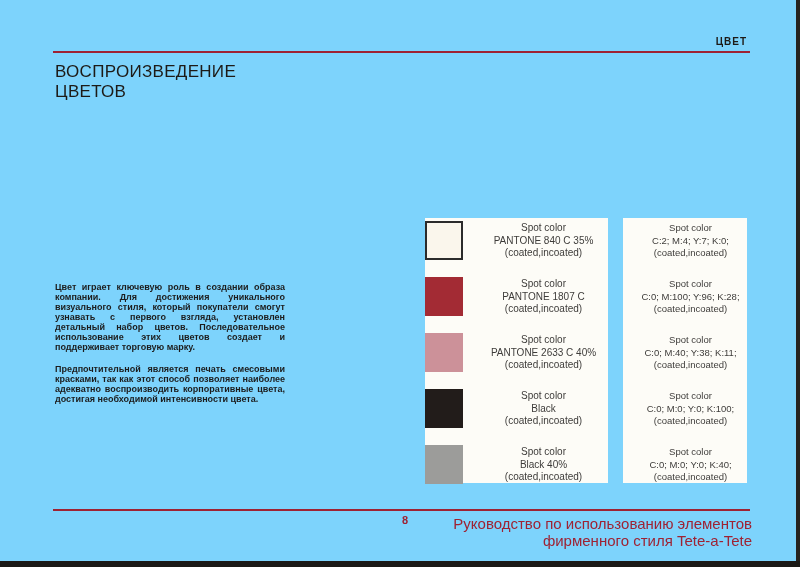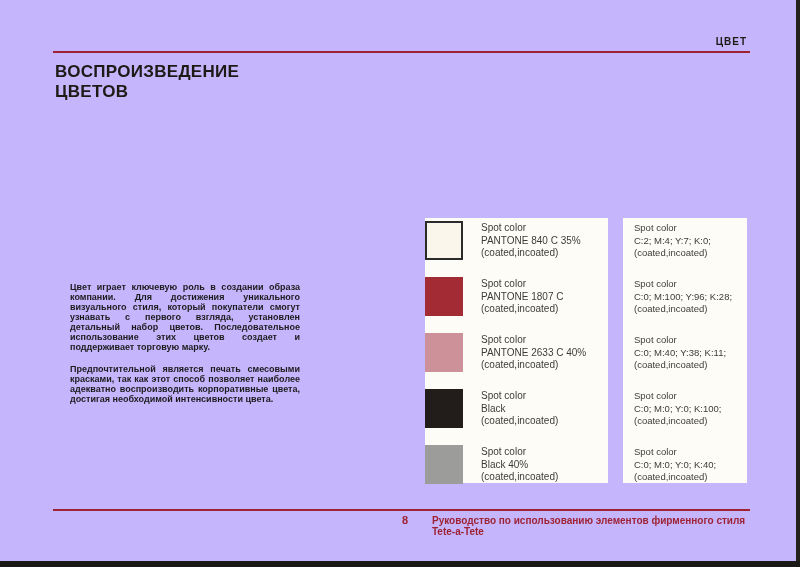--- a/index.html
+++ b/index.html
@@ -1,71 +1,70 @@
 <!DOCTYPE html>
 <html><head>
 <meta charset="utf-8">
 <style>
   * { margin:0; padding:0; box-sizing:border-box; }
   html,body { width:800px; height:567px; }
   body { font-family:"Liberation Sans", sans-serif; }
   .page {
     position:relative; width:800px; height:567px;
-    background:#c4b5fd; overflow:hidden;
+    background:#7dd3fc; overflow:hidden;
   }
   .edge-bottom { position:absolute; left:0; bottom:0; width:800px; height:6px; background:#1b1916; }
   .edge-right  { position:absolute; right:0; top:0; width:4px; height:567px; background:#25221e; }
 
   .rule { position:absolute; height:2px; background:#9e2233; }
   .rule-top    { left:53px;  top:51px;  width:697px; }
   .rule-bottom { left:53px;  top:509px; width:697px; }
 
   .section-label {
     position:absolute; top:36px; left:53px; width:694px;
     text-align:right; font-size:10px; font-weight:bold; color:#1d1a16;
     letter-spacing:1px;
   }
   .title {
     position:absolute; left:55px; top:62px; width:250px;
-    font-size:17px; line-height:19.5px; font-weight:bold; color:#1d1a16;
+    font-size:17px; line-height:19.5px; font-weight:normal; color:#1d1a16;
     letter-spacing:0.3px;
   }
   .body-copy {
     position:absolute; left:55px; top:282px; width:230px;
     font-size:9px; line-height:10px; font-weight:bold; color:#1c1c1c;
     text-align:justify;
-    margin-left:15px;
   }
   .body-copy p { margin:0 0 12px 0; }
   .body-copy p:last-child { margin-bottom:0; }
 
   .spec-table { position:absolute; left:425px; top:218px; width:322px; height:265px; }
   .panel { position:absolute; top:0; height:265px; background:#fdfcf7; }
   .panel-1 { left:0;    width:183px; }
   .panel-2 { left:198px; width:124px; }
 
   .spec-row { position:absolute; left:0; width:322px; height:40px; }
   .swatch {
     position:absolute; left:0; top:0; width:38px; height:39px;
   }
   .swatch.bordered { border:2px solid #2b2b2b; }
   .spec {
     position:absolute; top:1px;
-    font-size:10px; line-height:12.5px; color:#3e3c3a; white-space:nowrap;
+    font-size:10px; line-height:12.5px; color:#3e3c3a; white-space:nowrap;text-align:center;
   }
   .spec-col1 { left:56px;  width:125px; }
   .spec-col2 { left:209px; width:113px; font-size:9.5px; }
 
   .footer-pagenum {
     position:absolute; left:398px; top:514px; width:14px;
     font-size:11px; font-weight:bold; color:#9e2233; text-align:center;
   }
   .footer-text {
     position:absolute; left:432px; top:515px; width:320px;
-    font-size:10px; font-weight:bold; color:#9e2233;
+    font-size:15px; font-weight:normal; color:#9e2233;text-align:right;
   }
 </style>
 </head>
 <body>
 
 <div class="page">
 
   <div class="edge-right"></div>
   <div class="edge-bottom"></div>
 

